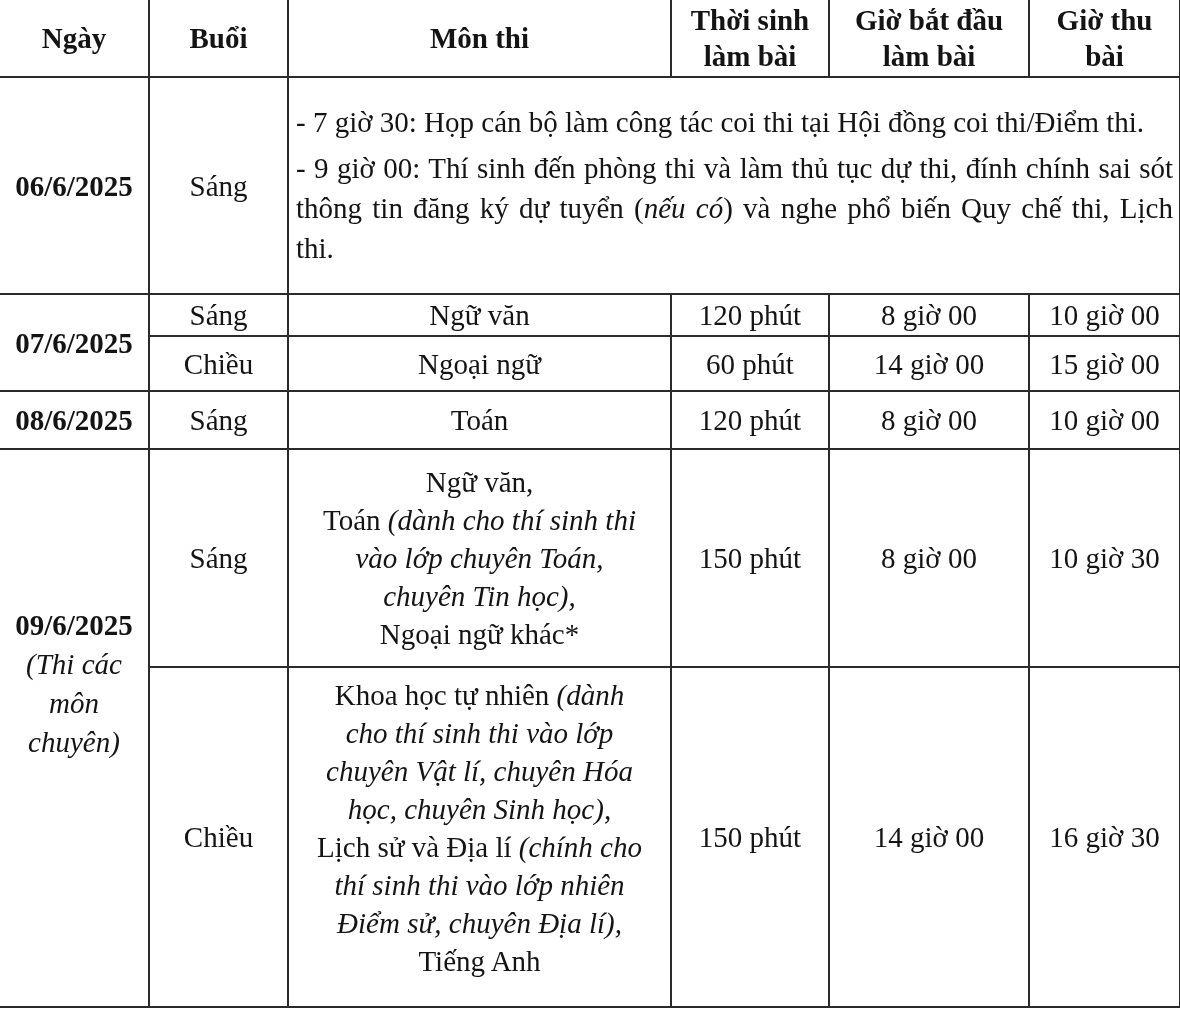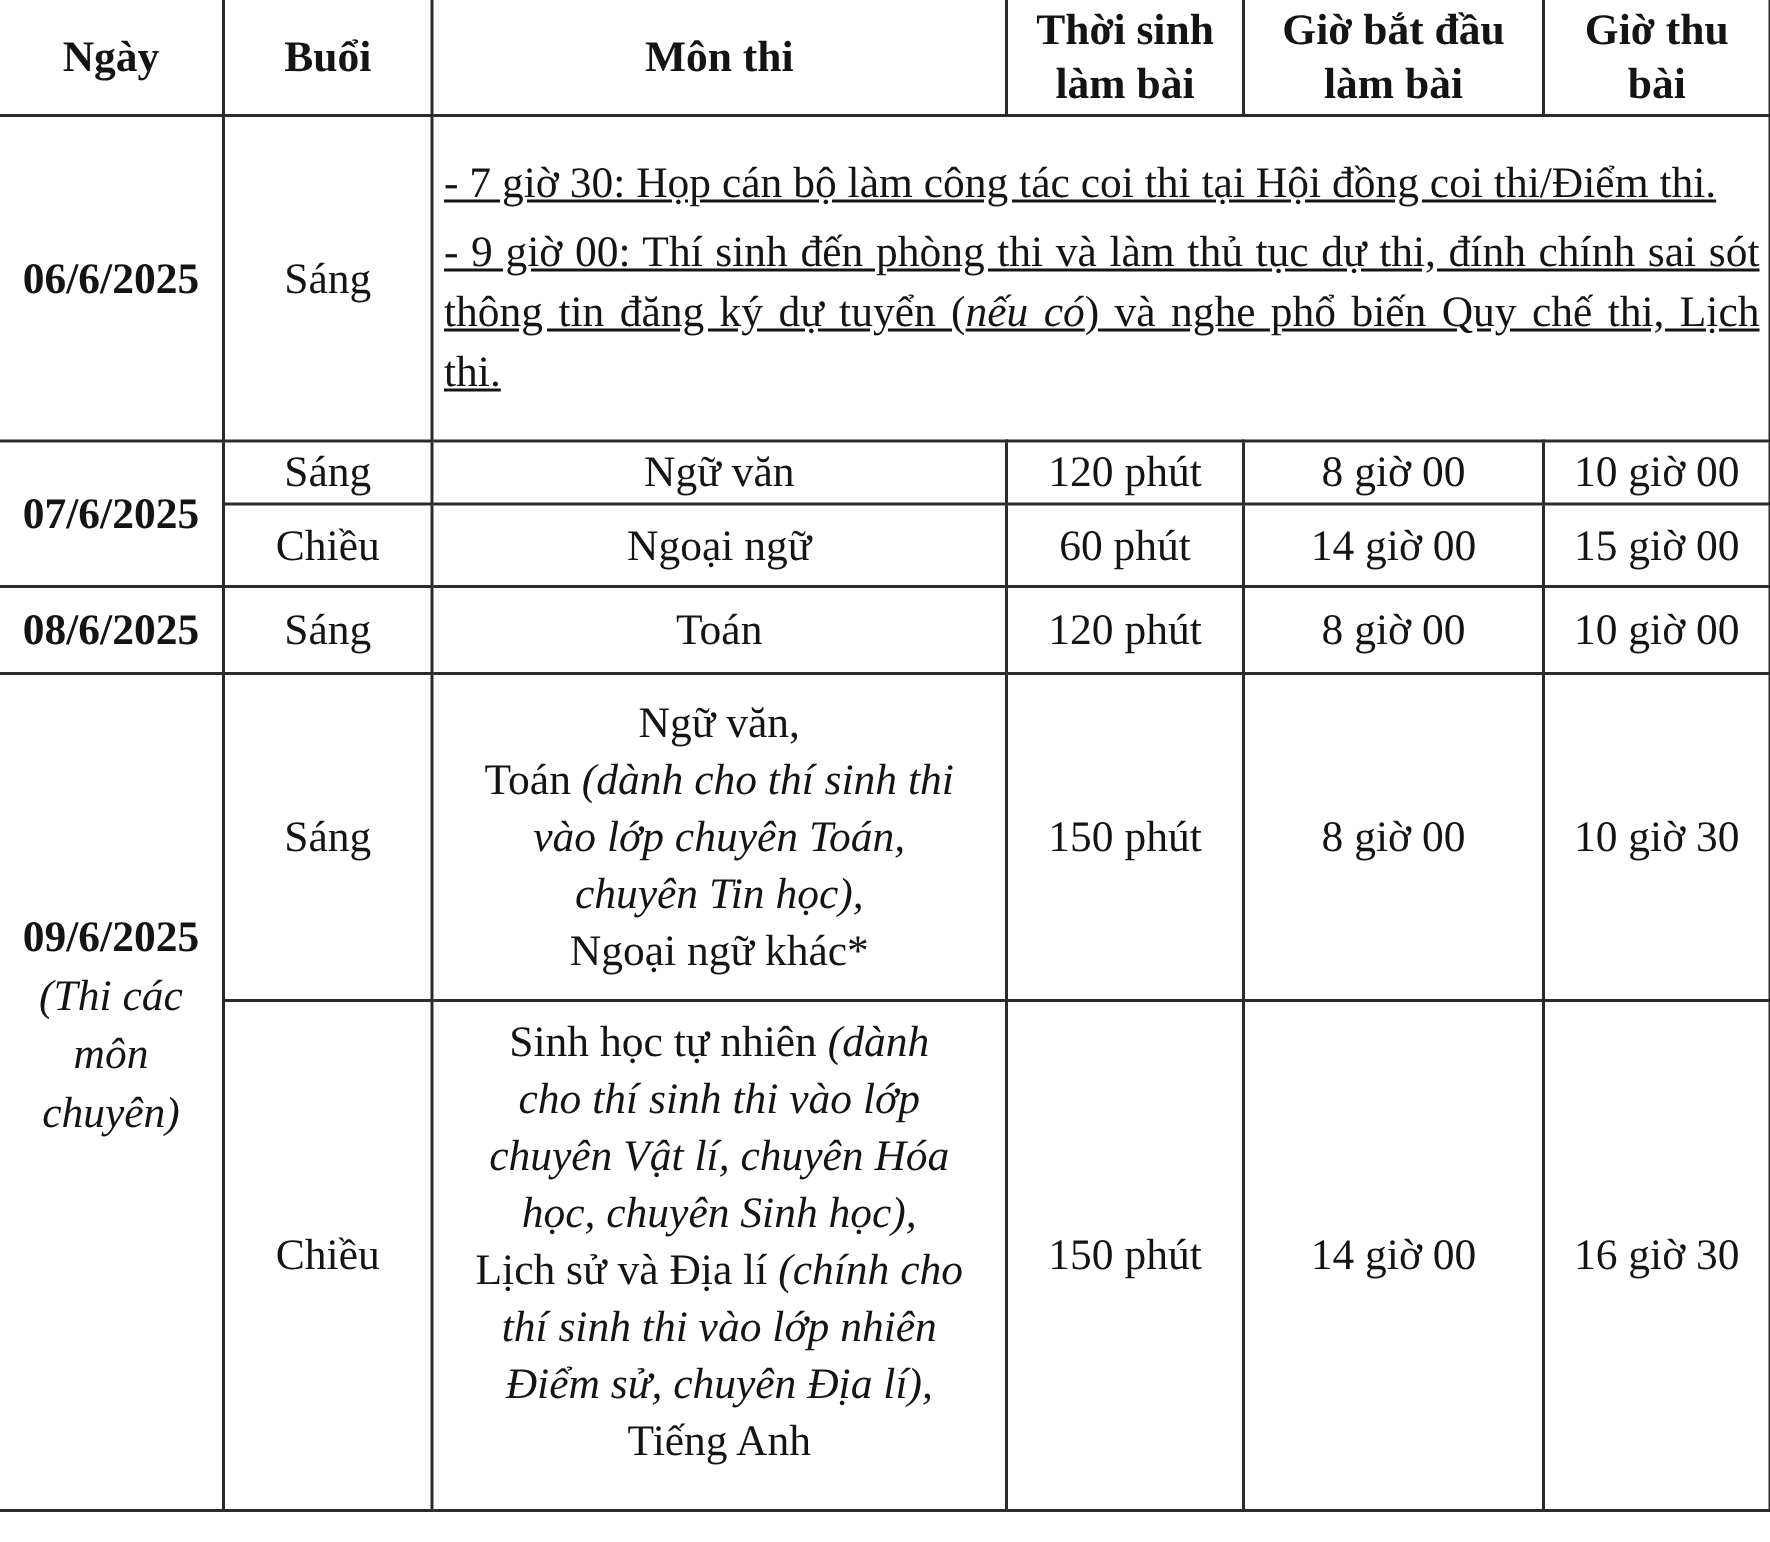--- a/index.html
+++ b/index.html
@@ -6,21 +6,21 @@
   body { width:1180px; height:1028px; overflow:hidden; position:relative;
          font-family:"Liberation Serif", "DejaVu Serif", serif; color:#141414; }
   table { position:absolute; left:-2px; top:-2px; border-collapse:collapse; table-layout:fixed;
           width:1181px; }
   td, th { border:2px solid #2b2b2b; padding:0; text-align:center; vertical-align:middle;
            font-size:29px; line-height:38px; }
   th { font-weight:bold; font-size:29px; line-height:36px; }
   .date { font-weight:bold; }
   .note { font-style:italic; font-weight:normal; display:block; line-height:39px; }
   .prep { text-align:justify; padding:4px 6px 6px 7px; line-height:40px; }
-  .prep p { margin:0;text-decoration:underline; }
+  .prep p { margin:0; }
   .prep p + p { margin-top:6px; }
   .subj { line-height:38px; padding:2px 4px; }
   .subj .line { display:block;text-align:center; }
   i { font-style:italic; }
 </style>
 </head>
 <body>
 
 <table>
   <colgroup>
@@ -103,21 +103,21 @@
         <span class="line">Ngoại ngữ khác*</span>
       </td>
       <td>150 phút</td>
       <td>8 giờ 00</td>
       <td>10 giờ 30</td>
     </tr>
 
     <tr style="height:340px">
       <td>Chiều</td>
       <td class="subj" style="vertical-align:top;padding-top:8px">
-        <span class="line"><span>Sinh học tự nhiên </span><i>(dành</i></span>
+        <span class="line"><span>Khoa học tự nhiên </span><i>(dành</i></span>
         <span class="line"><i>cho thí sinh thi vào lớp</i></span>
         <span class="line"><i>chuyên Vật lí, chuyên Hóa</i></span>
         <span class="line"><i>học, chuyên Sinh học),</i></span>
         <span class="line"><span>Lịch sử và Địa lí </span><i>(chính cho</i></span>
         <span class="line"><i>thí sinh thi vào lớp nhiên</i></span>
         <span class="line"><i>Điểm sử, chuyên Địa lí),</i></span>
         <span class="line">Tiếng Anh</span>
       </td>
       <td>150 phút</td>
       <td>14 giờ 00</td>

